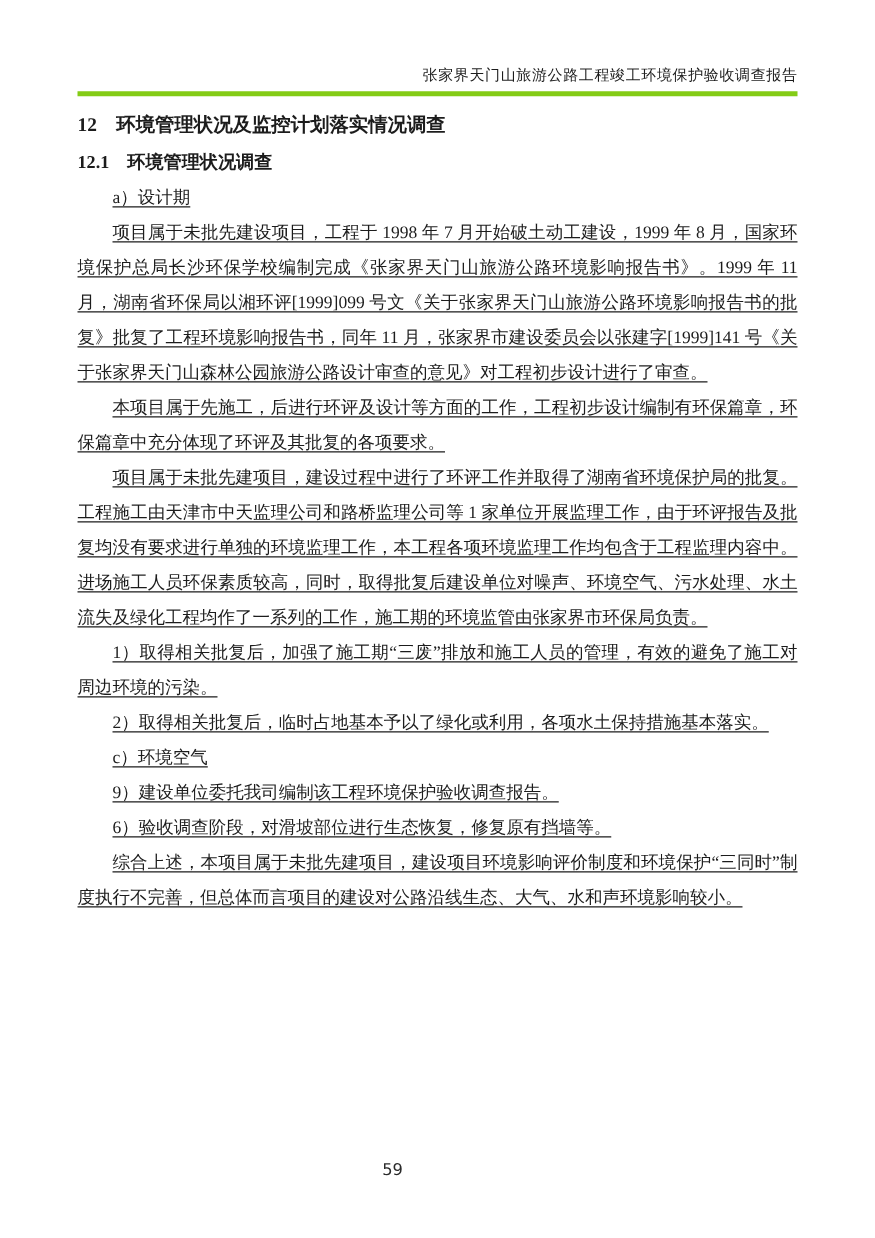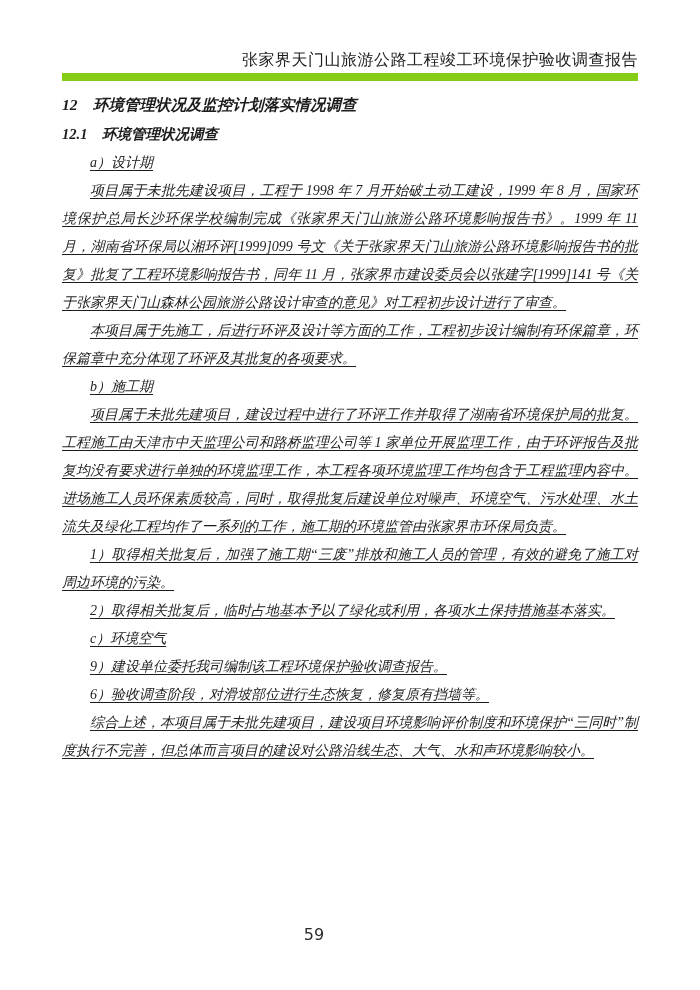--- a/index.html
+++ b/index.html
@@ -14,29 +14,28 @@
   .page {
     width: 700px; height: 990px;
     position: relative;
     background: #ffffff;
   }
   .page-header {
     margin: 0 62px;
     padding-top: 52px;
     padding-bottom: 5px;
     text-align: right;
-    font-size: 16px;
+    font-size: 12px;
     line-height: 16px;
     letter-spacing: 0.5px;
-    border-bottom: 8px solid #84cc16;
+    border-bottom: 4px solid #84cc16;
   }
   .content {
     margin: 0 62px;
     padding-top: 9px;
-    font-style: italic;
   }
   .h1 {
     font-size: 15.5px;
     font-weight: bold;
     line-height: 30px;
     white-space: pre-wrap;
   }
   .h2 {
     font-size: 14.5px;
     font-weight: bold;
@@ -66,21 +65,21 @@
     text-decoration: underline;
     text-underline-offset: 3px;
     text-decoration-thickness: 1px;
   }
   .page-footer {
     position: absolute;
     bottom: 46px;
     left: 0;
     width: 628px;
     text-align: center;
-    font-size: 16px;
+    font-size: 13px;
     font-family: "DejaVu Sans", sans-serif;
     color: #2a2a2a;
   }
 </style>
 </head>
 <body>
 
 <div class="page">
 
   <div class="page-header">
@@ -88,21 +87,20 @@
   </div>
 
   <div class="content">
     <div class="h1">12　环境管理状况及监控计划落实情况调查</div>
     <div class="h2">12.1　环境管理状况调查</div>
 
     <div class="sub">a）设计期</div>
     <div class="para">项目属于未批先建设项目，工程于 1998 年 7 月开始破土动工建设，1999 年 8 月，国家环境保护总局长沙环保学校编制完成《张家界天门山旅游公路环境影响报告书》。1999 年 11 月，湖南省环保局以湘环评[1999]099 号文《关于张家界天门山旅游公路环境影响报告书的批复》批复了工程环境影响报告书，同年 11 月，张家界市建设委员会以张建字[1999]141 号《关于张家界天门山森林公园旅游公路设计审查的意见》对工程初步设计进行了审查。</div>
     <div class="para">本项目属于先施工，后进行环评及设计等方面的工作，工程初步设计编制有环保篇章，环保篇章中充分体现了环评及其批复的各项要求。</div>
 
-    <div class="sub">b）施工期</div>
     <div class="para">项目属于未批先建项目，建设过程中进行了环评工作并取得了湖南省环境保护局的批复。工程施工由天津市中天监理公司和路桥监理公司等 1 家单位开展监理工作，由于环评报告及批复均没有要求进行单独的环境监理工作，本工程各项环境监理工作均包含于工程监理内容中。进场施工人员环保素质较高，同时，取得批复后建设单位对噪声、环境空气、污水处理、水土流失及绿化工程均作了一系列的工作，施工期的环境监管由张家界市环保局负责。</div>
     <div class="para">1）取得相关批复后，加强了施工期“三废”排放和施工人员的管理，有效的避免了施工对周边环境的污染。</div>
     <div class="para">2）取得相关批复后，临时占地基本予以了绿化或利用，各项水土保持措施基本落实。</div>
 
     <div class="sub">c）环境空气</div>
     <div class="sub">9）建设单位委托我司编制该工程环境保护验收调查报告。</div>
     <div class="sub">6）验收调查阶段，对滑坡部位进行生态恢复，修复原有挡墙等。</div>
 
     <div class="para">综合上述，本项目属于未批先建项目，建设项目环境影响评价制度和环境保护“三同时”制度执行不完善，但总体而言项目的建设对公路沿线生态、大气、水和声环境影响较小。</div>
   </div>

